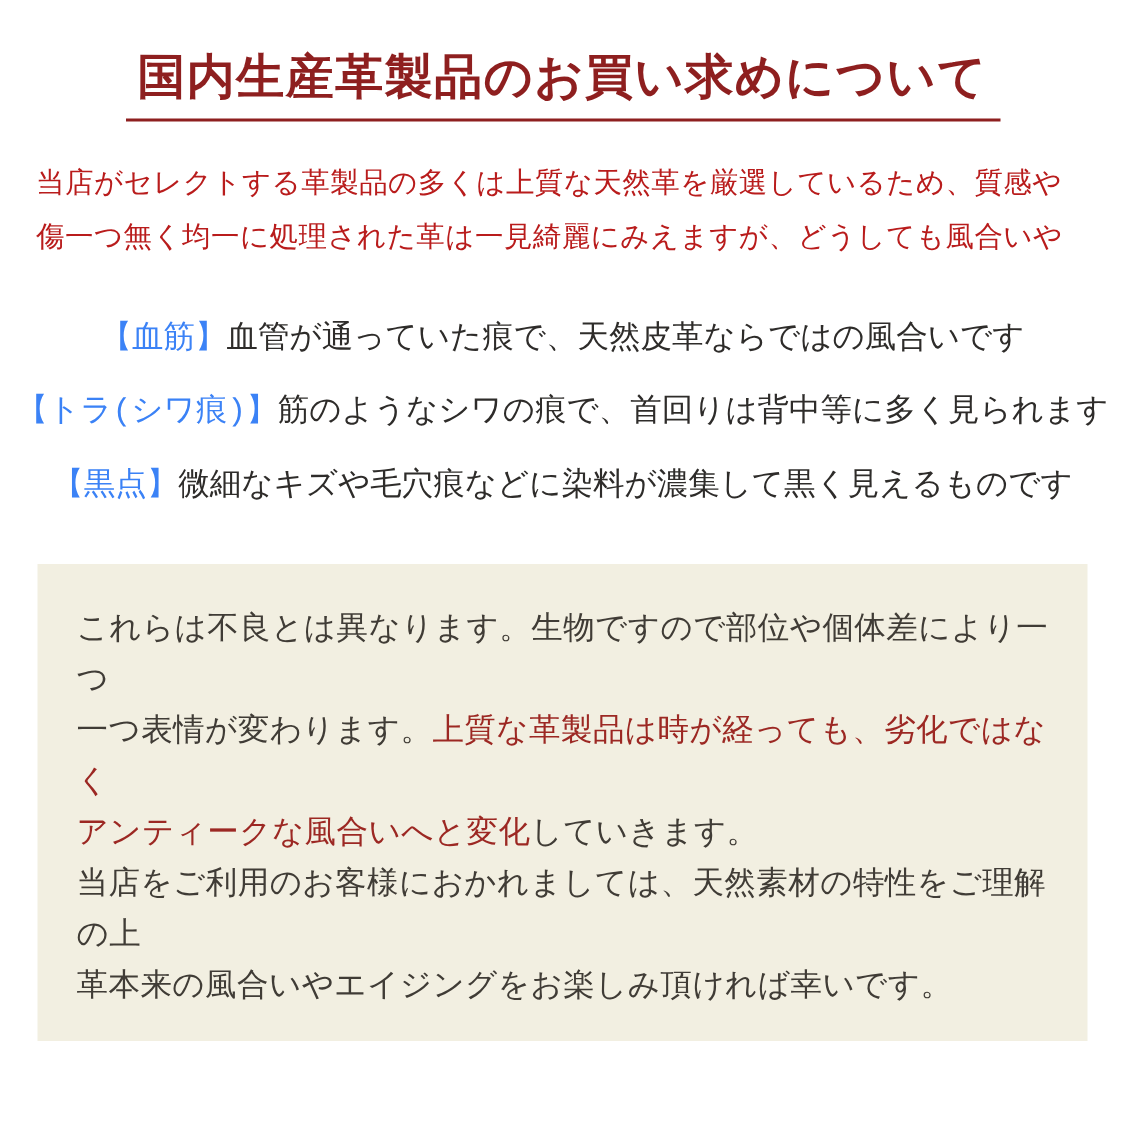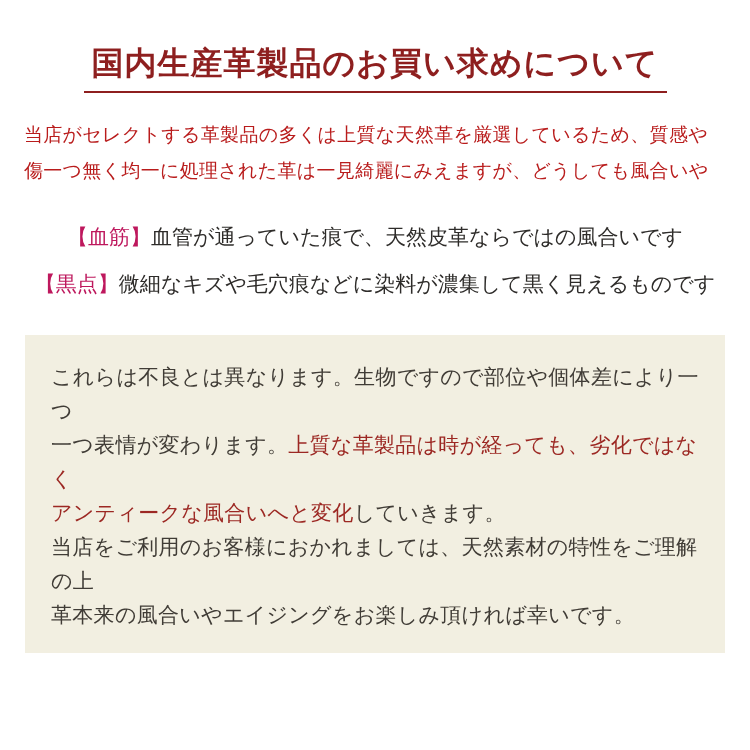--- a/index.html
+++ b/index.html
@@ -15,21 +15,21 @@
   }
   .page {
     width: 750px;
     height: 750px;
     position: relative;
   }
 
   
   .title-wrap {
     margin: 0;
-    padding-top: 42px;
+    padding-top: 30px;
     text-align: center;
   }
   .title-text {
     display: inline-block;
     font-size: 32px;
     font-weight: 600;
     letter-spacing: 1px;
     color: #8e1f1f;
     border-bottom: 2px solid #8e1f1f;
     padding: 0 8px 5px 8px;
@@ -53,21 +53,22 @@
     text-align: center;
     font-family: "Liberation Sans", "DejaVu Sans", sans-serif;
     font-size: 21px;
     color: #2e2c2a;
   }
   .feature-line {
     line-height: 47px;
     white-space: nowrap;
   }
   .feature-label {
-    color: #be185d;
+    color: #3b82f6;
+    font-family: Liberation Mono, monospace;
   }
 
   
   .notice {
     margin: 28px auto 0 auto;
     width: 700px;
     box-sizing: border-box;
     background: #f2efe1;
     padding: 25px 20px 21px 26px;
   }
@@ -90,20 +91,21 @@
 
   <h1 class="title-wrap"><span class="title-text">国内生産革製品のお買い求めについて</span></h1>
 
   <div class="intro">
     <div class="intro-line">当店がセレクトする革製品の多くは上質な天然革を厳選しているため、質感や</div>
     <div class="intro-line">傷一つ無く均一に処理された革は一見綺麗にみえますが、どうしても風合いや</div>
   </div>
 
   <div class="features">
     <div class="feature-line"><span class="feature-label">【血筋】</span><span class="feature-text">血管が通っていた痕で、天然皮革ならではの風合いです</span></div>
+    <div class="feature-line"><span class="feature-label">【トラ(シワ痕)】</span><span class="feature-text">筋のようなシワの痕で、首回りは背中等に多く見られます</span></div>
     <div class="feature-line"><span class="feature-label">【黒点】</span><span class="feature-text">微細なキズや毛穴痕などに染料が濃集して黒く見えるものです</span></div>
   </div>
 
   <div class="notice">
     <p class="notice-text"><span>これらは不良とは異なります。生物ですので部位や個体差により一つ
 一つ表情が変わります。</span><span class="red">上質な革製品は時が経っても、劣化ではなく
 アンティークな風合いへと変化</span><span>していきます。
 </span><span>当店をご利用のお客様におかれましては、天然素材の特性をご理解の上
 革本来の風合いやエイジングをお楽しみ頂ければ幸いです。</span></p>
   </div>

